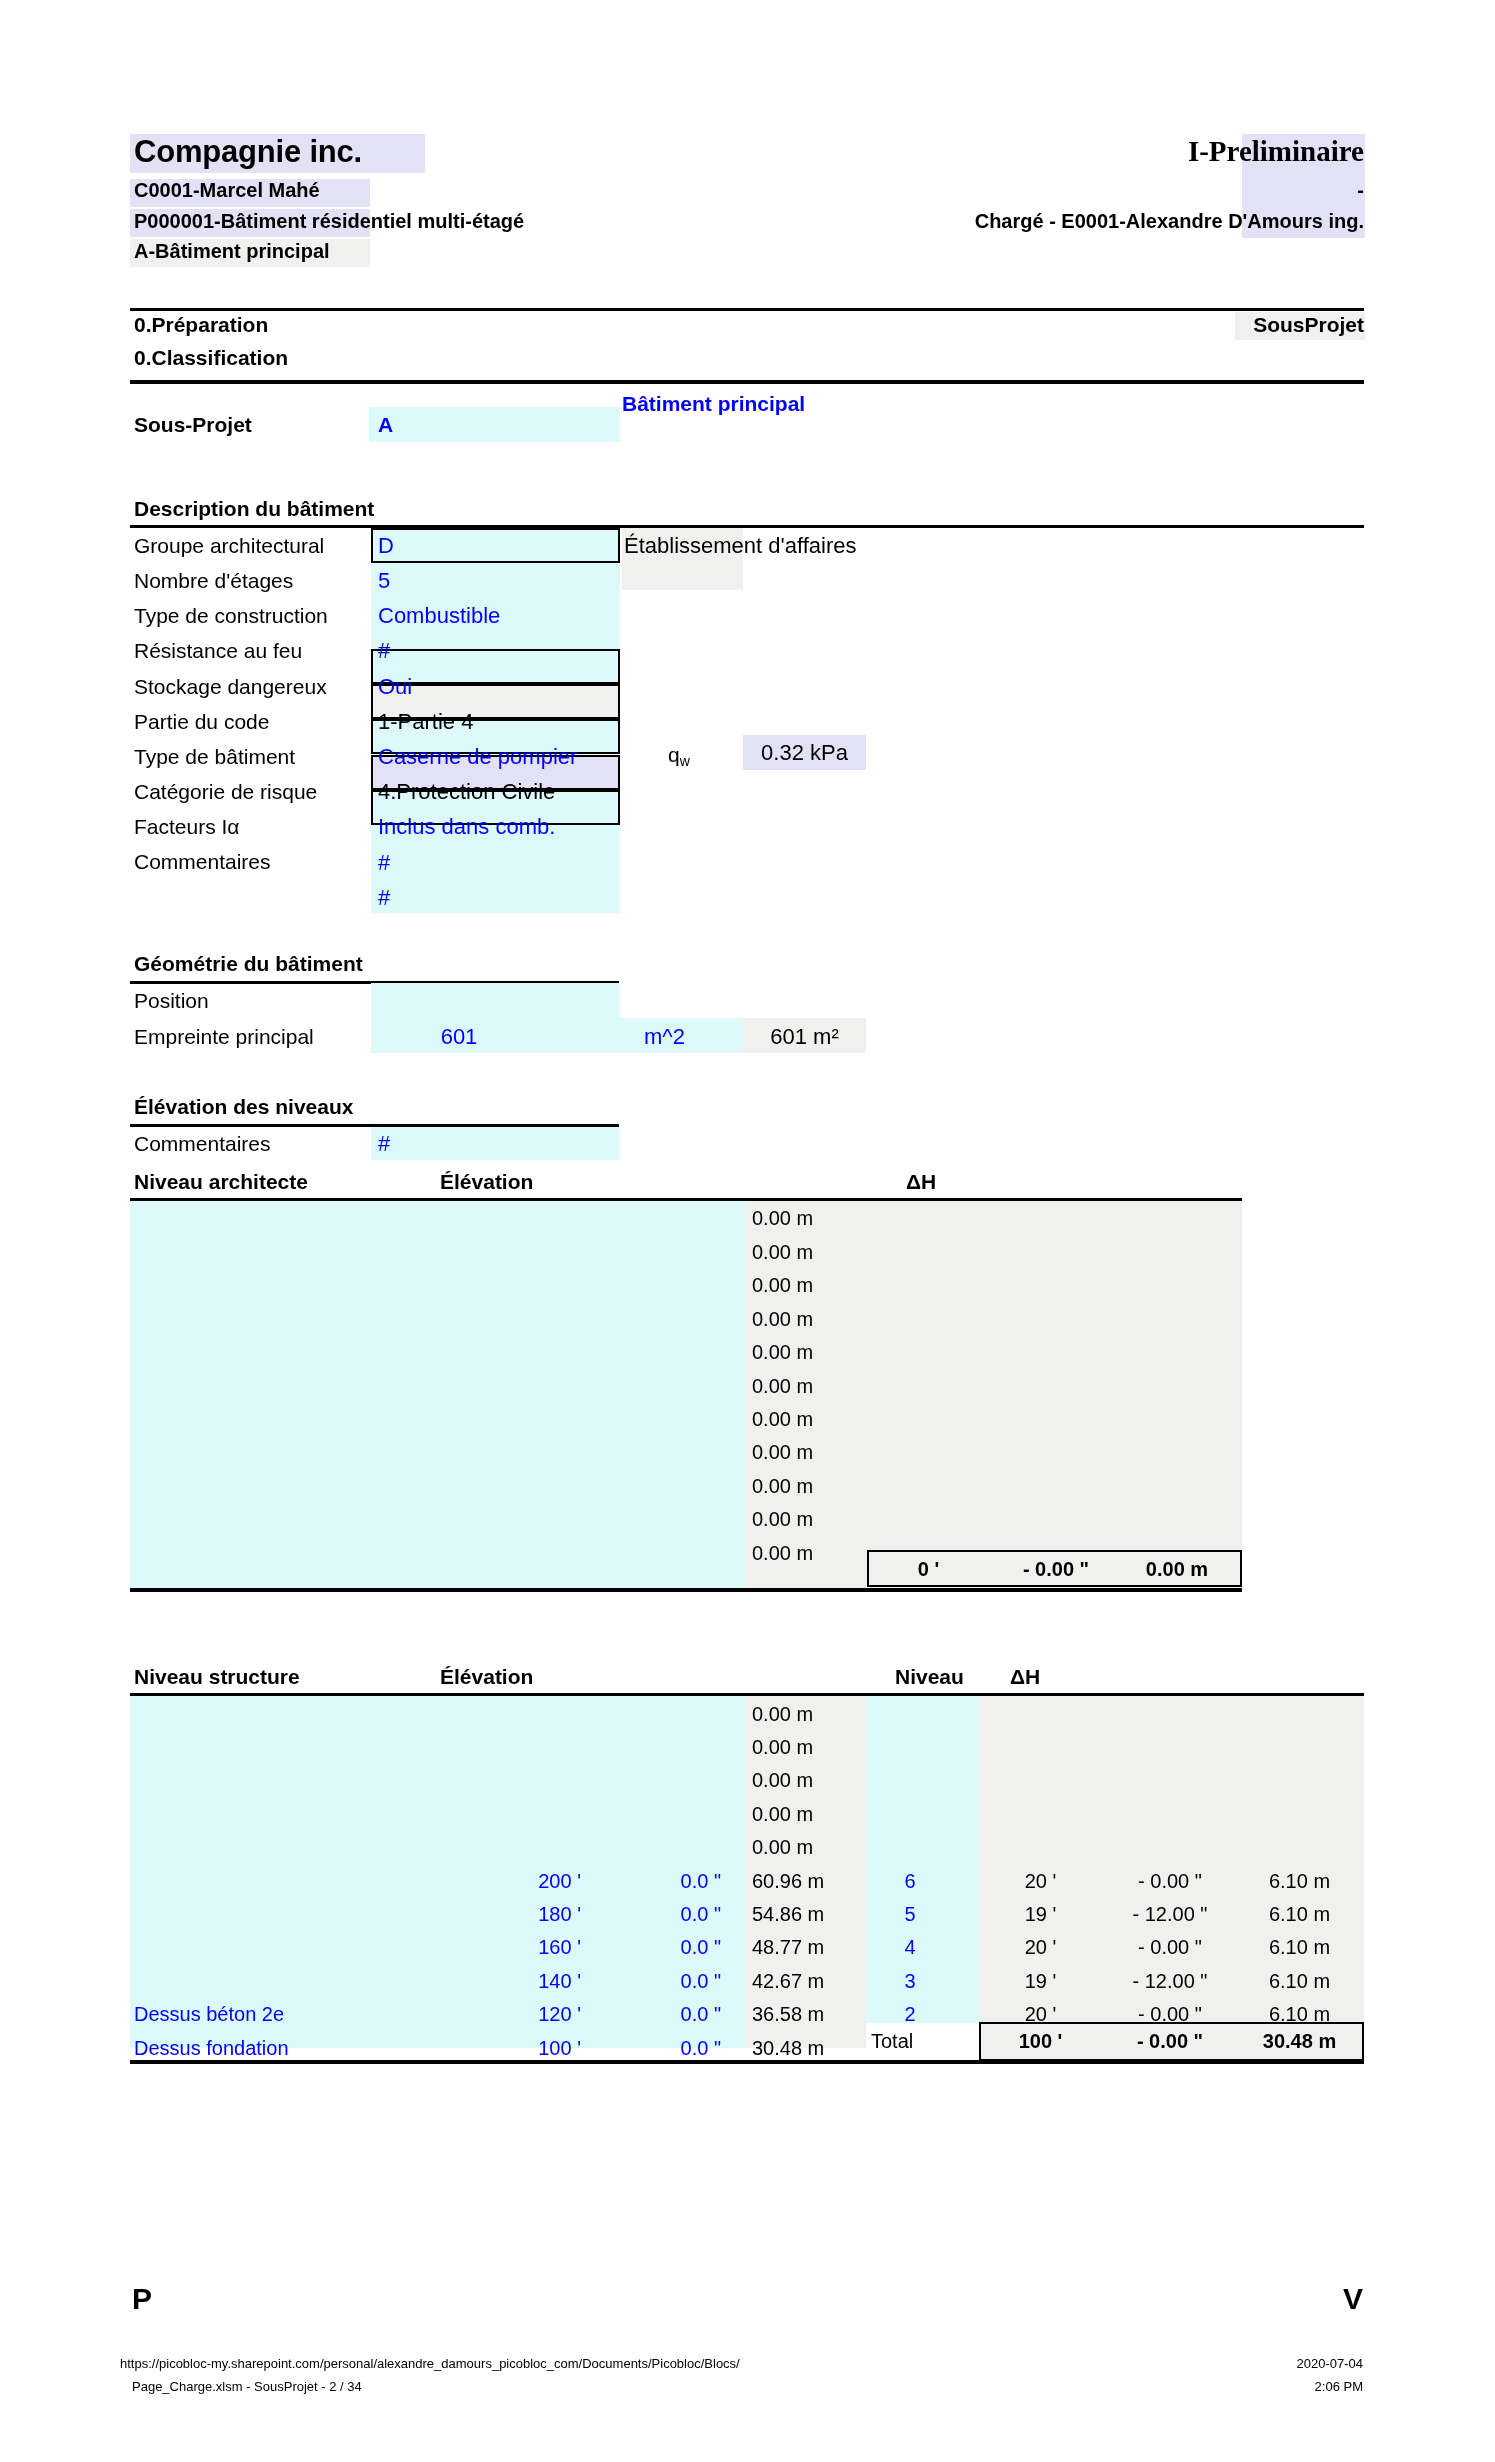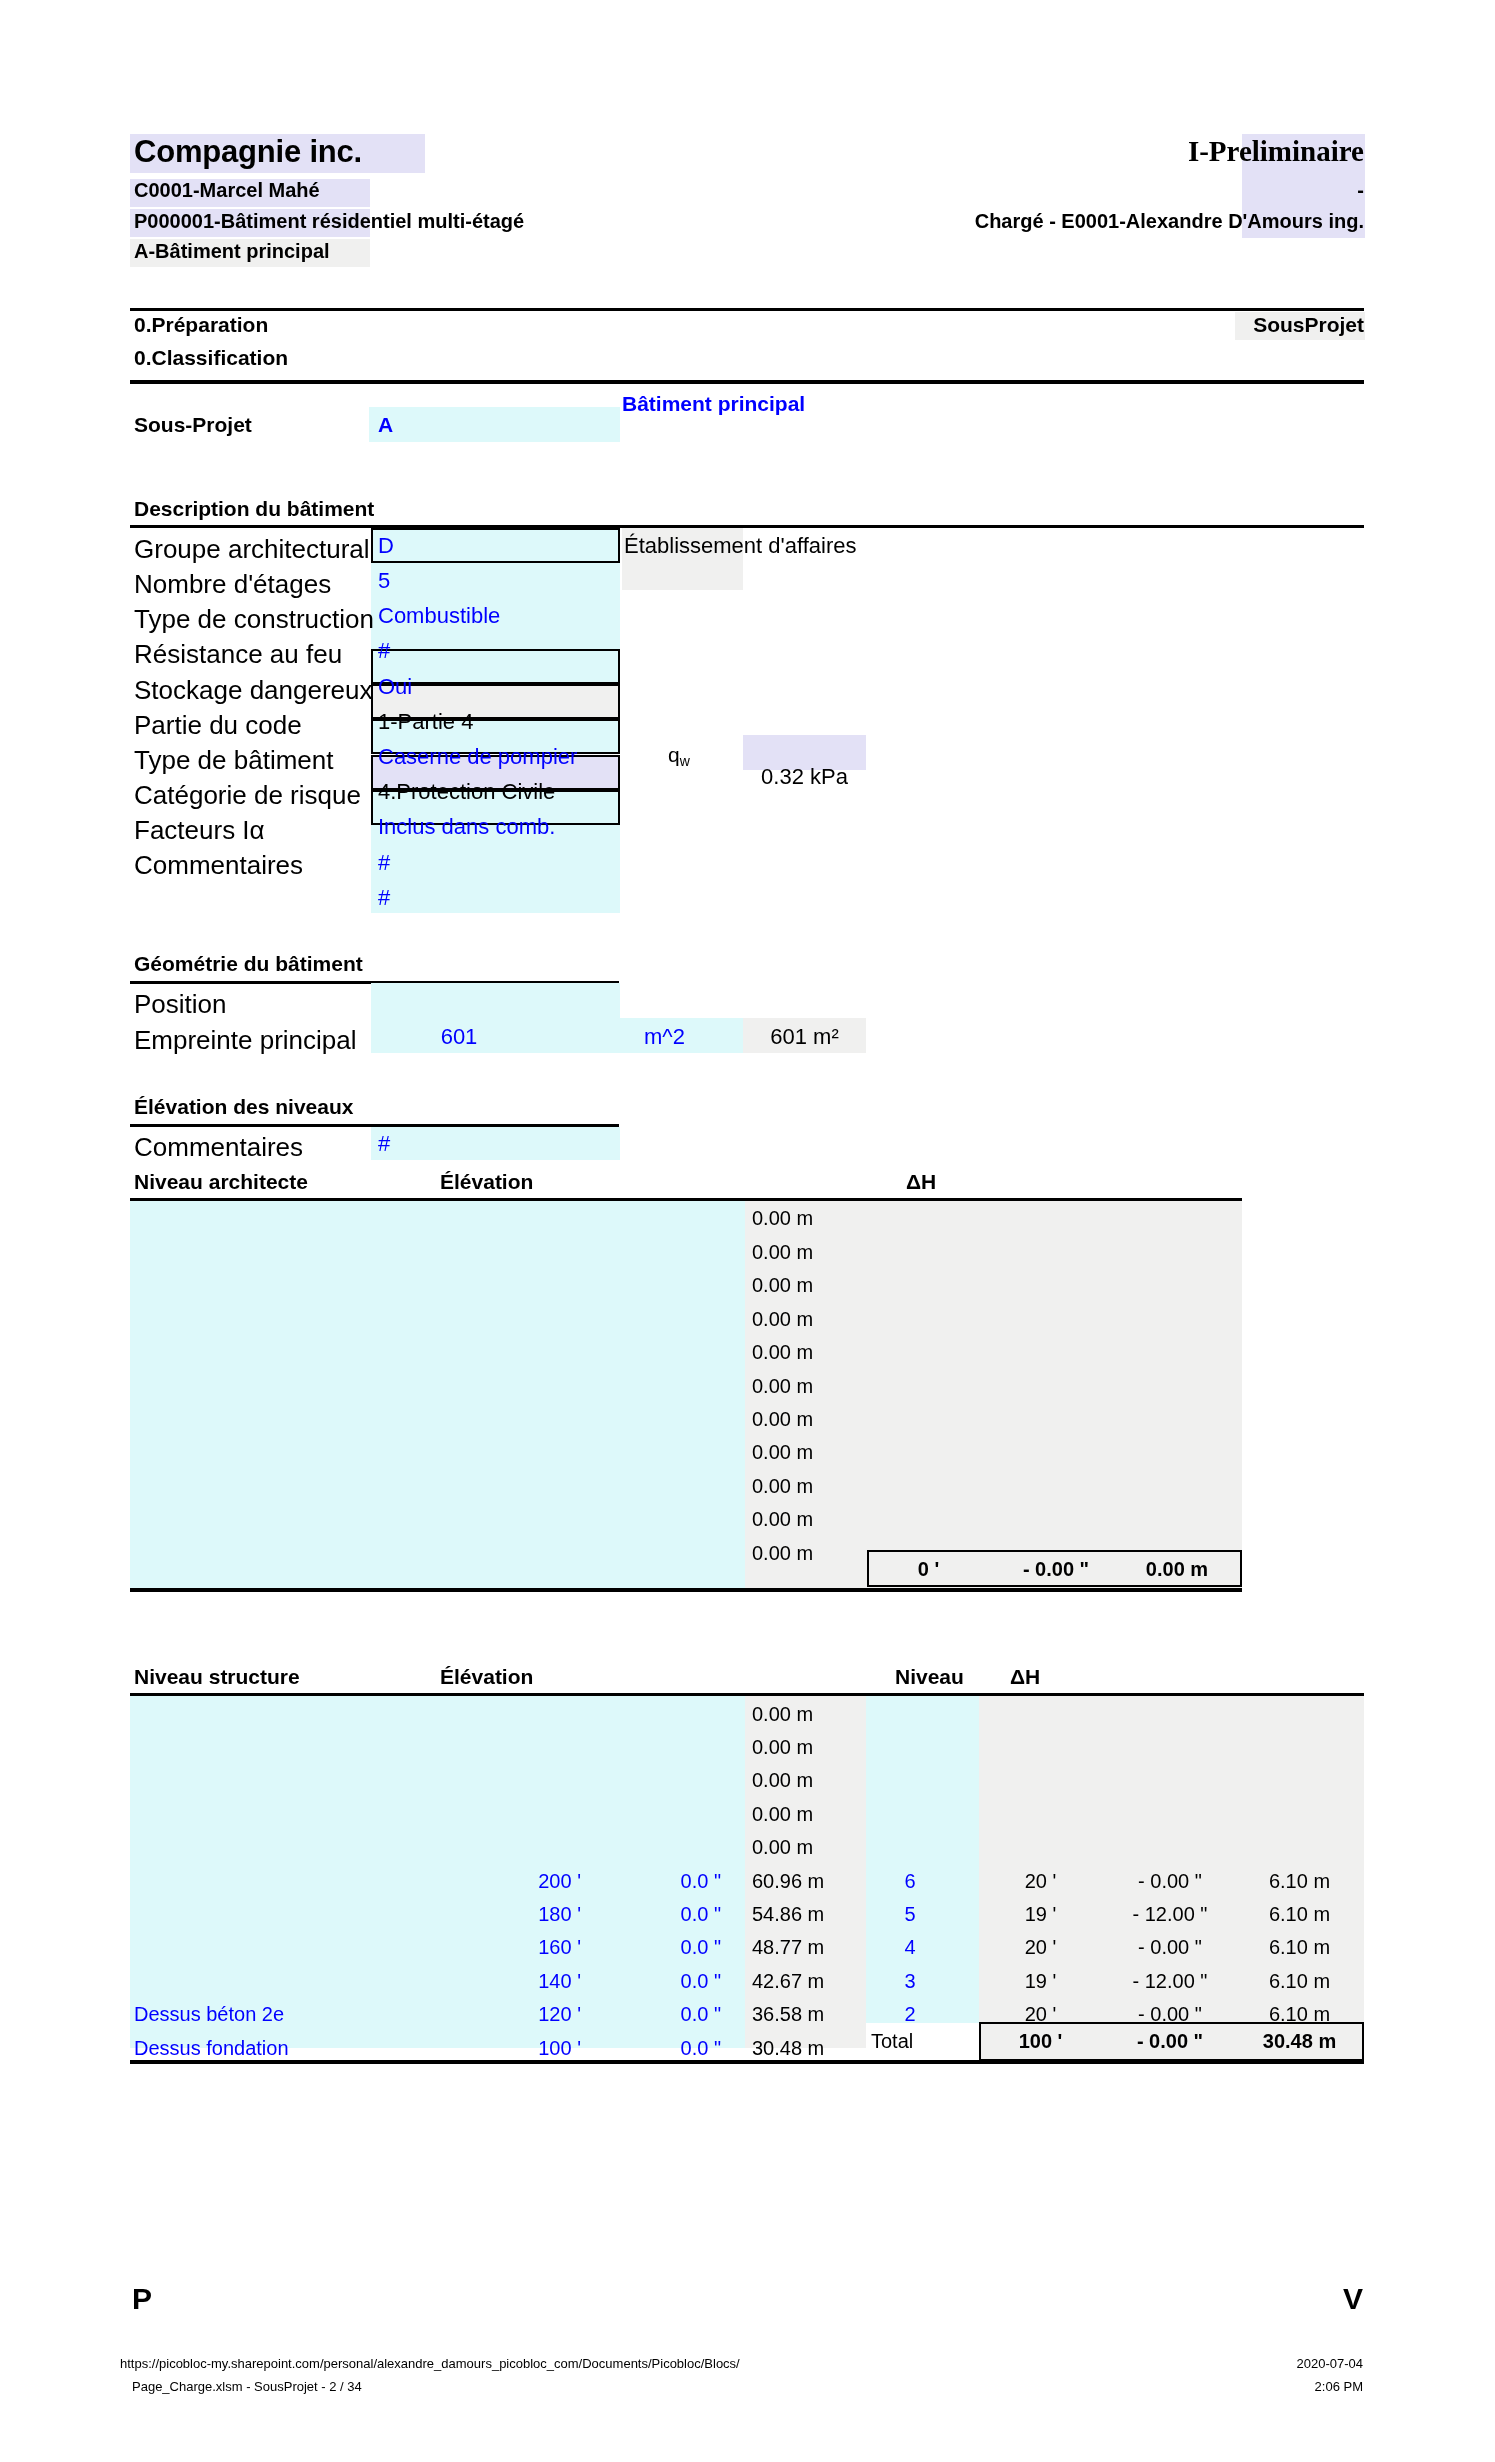--- a/index.html
+++ b/index.html
@@ -27,21 +27,21 @@
   .h-right-title{font-size:29px;font-weight:bold;font-family:"Liberation Serif","DejaVu Serif",serif;}
   .h-right{font-size:20px;font-weight:bold;}
 
   .rule{background:#000;}
 
   .secrow{font-size:21px;font-weight:bold;}
   .sp-label{font-size:21px;font-weight:bold;}
   .sp-val{font-size:21px;font-weight:bold;color:#0000ff;}
 
   .grp-title{font-size:21px;font-weight:bold;}
-  .fld-label{font-size:26px;}
+  .fld-label{font-size:21px;}
   .fld-val{font-size:22px;}
 
   .tblhdr{font-size:21px;font-weight:bold;}
   .cellnum{font-size:20px;}
 
   .ftr-mark{font-size:30px;font-weight:bold;}
   .ftr-txt{font-size:13px;line-height:23px;}
 
   .r{text-align:right;}
   .c{text-align:center;}
@@ -130,21 +130,21 @@
 
   <div class="abs fld-label" style="left:134px;top:850px;">Commentaires</div>
   <div class="abs fld-val blue" style="left:378px;top:850px;">#</div>
 
   <div class="abs fld-val blue" style="left:378px;top:885px;">#</div>
 
   <div class="abs" style="left:668px;top:743px;font-size:21px;">
     <span>q</span><span style="font-size:14px;vertical-align:-3.5px;">w</span>
   </div>
   <div class="abs lav" style="left:743px;top:735px;width:123px;height:35px;"></div>
-  <div class="abs fld-val c" style="left:743px;top:764px;width:123px;">0.32 kPa</div>
+  <div class="abs fld-val c" style="left:743px;top:740px;width:123px;">0.32 kPa</div>
 
   <div class="abs grp-title" style="left:134px;top:952px;">Géométrie du bâtiment</div>
   <div class="abs rule" style="left:130px;top:981px;width:489px;height:2.6px;"></div>
 
   <div class="abs cyan" style="left:371px;top:983px;width:249px;height:35px;"></div>
   <div class="abs cyan" style="left:371px;top:1018px;width:372px;height:35px;"></div>
   <div class="abs gray" style="left:743px;top:1018px;width:123px;height:35px;"></div>
 
   <div class="abs fld-label" style="left:134px;top:989px;">Position</div>
   <div class="abs fld-label" style="left:134px;top:1025px;">Empreinte principal</div>

